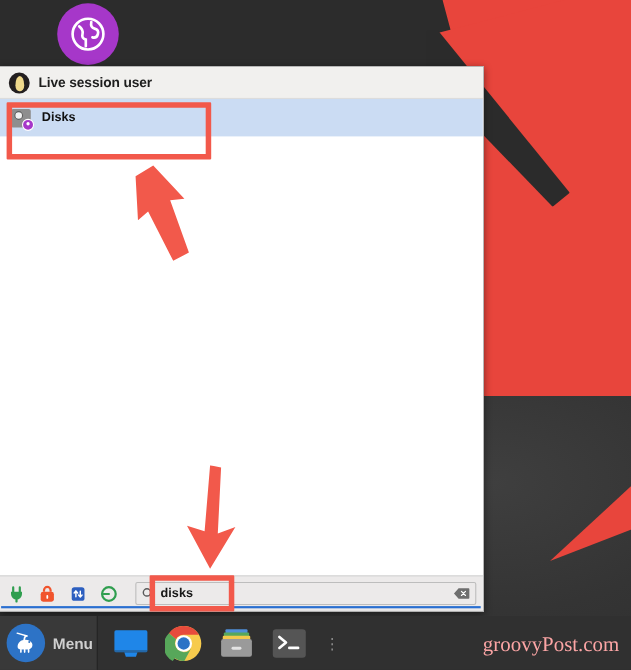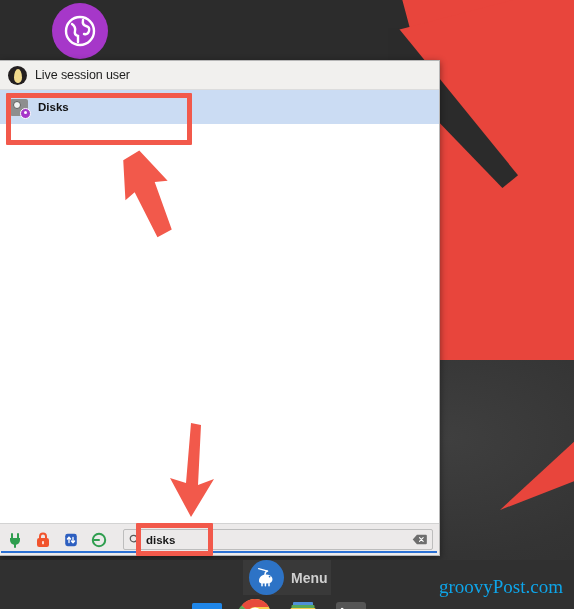--- a/index.html
+++ b/index.html
@@ -99,21 +99,21 @@
   .avatar::after {
     content: "";
     position: absolute;
     left: 6px; top: 3px;
     width: 8px; height: 14px;
     border-radius: 50% 50% 45% 45% / 60% 60% 40% 40%;
     background: #f0d98c;
   }
   .menu-header-label {
     font-size: 12.5px;
-    font-weight: normal;
+    font-weight: bold;
     color: #1d1d1d;
     letter-spacing: -0.1px;
   }
 
   
   .results {
     flex: 1 1 auto;
     background: #ffffff;
     overflow: hidden;
   }
@@ -231,21 +231,20 @@
   }
 
   
   .taskbar {
     position: absolute;
     left: 0; bottom: 0;
     width: 574px; height: 49px;
     background: #303030;
     display: flex;
     align-items: center;
-    flex-direction: column;
   }
   .taskbar-menu {
     width: 88px; height: 49px;
     background: #393939;
     display: flex;
     align-items: center;
     padding-left: 6px;
     gap: 7px;
     box-sizing: border-box;
   }
@@ -284,21 +283,21 @@
     color: #8a8a8a;
     font-size: 14px;
     line-height: 1;
     letter-spacing: 0;
   }
   .watermark {
     position: absolute;
     right: 11px; bottom: 11px;
     font-family: "Liberation Serif", serif;
     font-size: 19px;
-    color: #0ea5e9;
+    color: #fca5a5;
   }
 
   
   .anno-box {
     position: absolute;
     border: 5px solid #f2594b;
     box-sizing: border-box;
     pointer-events: none;
     border-radius: 1px;
   }

